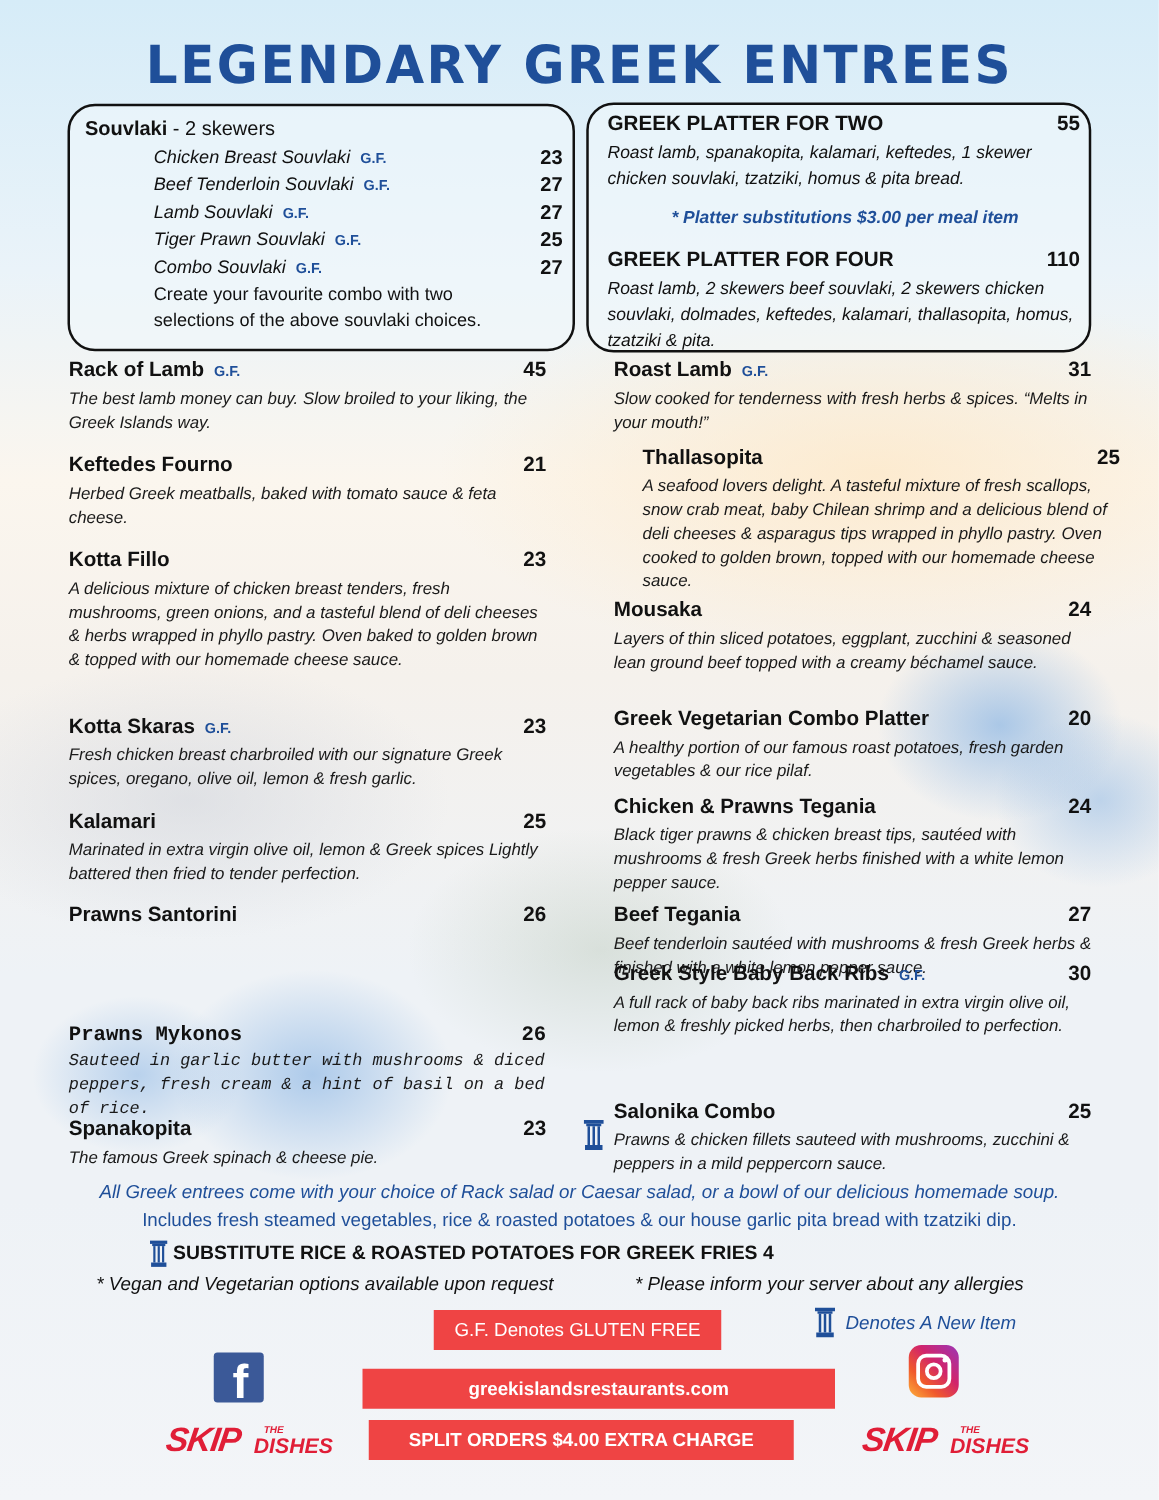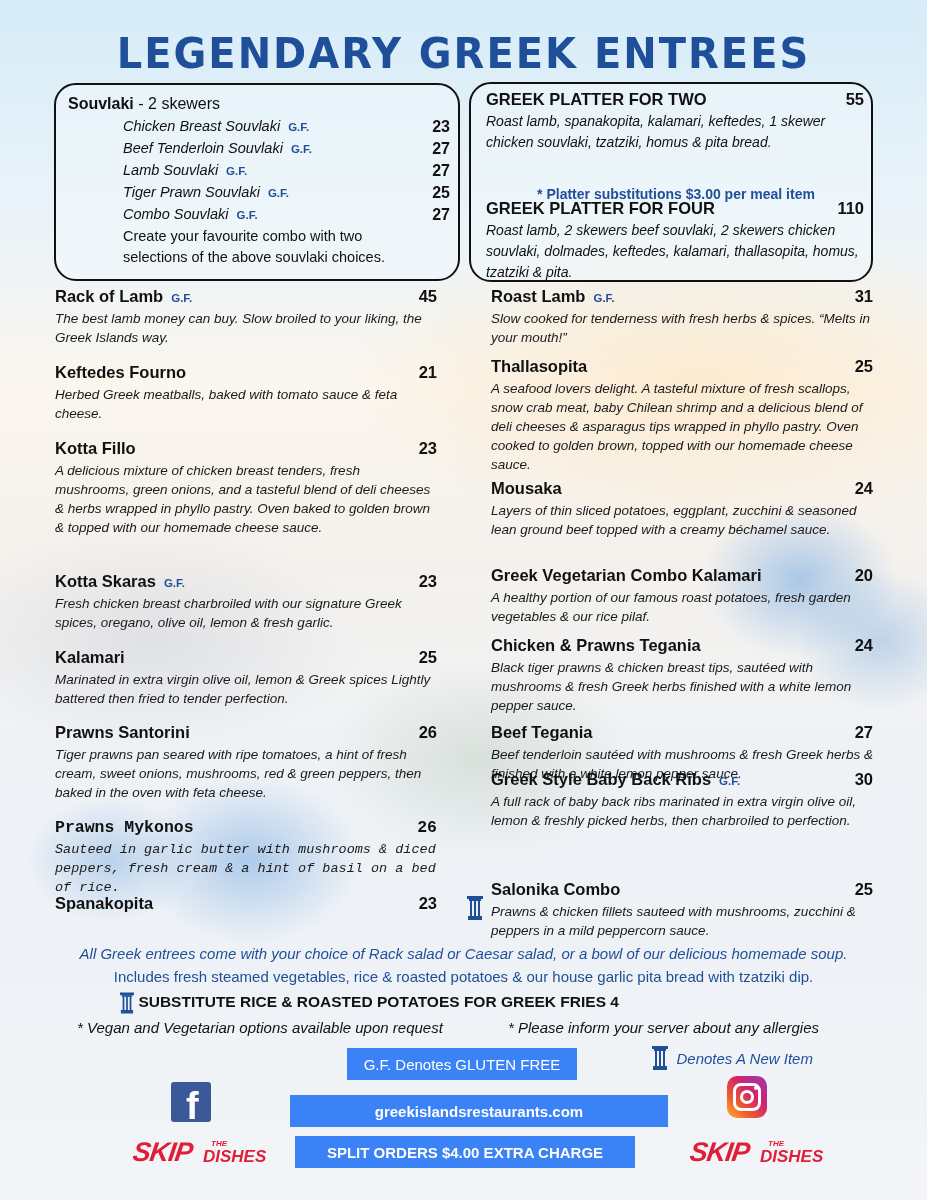--- a/index.html
+++ b/index.html
@@ -37,35 +37,35 @@
     position: absolute; left: 123px; width: 327px; height: 22px;
     font-size: 14.5px; font-style: italic;
   }
   .souv-row .price { position: absolute; right: 0; top: 0; font-style: normal; font-weight: bold; font-size: 16px; }
   .gf { font-style: normal; font-weight: bold; color: #1f4f99; font-size: 11.5px; margin-left: 8px; }
   .souv-note { position: absolute; left: 123px; top: 226px; width: 290px; font-size: 14.5px; line-height: 21px; }
 
   .plat-title { position: absolute; left: 486px; width: 378px; font-size: 16.5px; font-weight: bold; }
   .plat-title .price { position: absolute; right: 0; top: 0; }
   .plat-desc { position: absolute; left: 486px; width: 380px; font-size: 14px; font-style: italic; line-height: 21px; }
-  .plat-sub { position: absolute; left: 470px; width: 412px; top: 165px; text-align: center; font-size: 14px; font-weight: bold; color: #1f4f99; margin-top: 21px; }
+  .plat-sub { position: absolute; left: 470px; width: 412px; top: 165px; text-align: center; font-size: 14px; font-style: italic; font-weight: bold; color: #1f4f99; }
 
   .item { position: absolute; }
   .item .name { position: relative; font-size: 16.5px; font-weight: bold; height: 22px; }
   .item .name .price { position: absolute; right: 0; top: 0; }
   .item .desc { font-size: 13.5px; font-style: italic; line-height: 19px; color: #1a1a1a; }
   .col-l { left: 55px; width: 382px; }
   .col-r { left: 491px; width: 382px; }
 
   .footer-line { position: absolute; left: 0; width: 927px; text-align: center; font-size: 15px; color: #1f4f99; font-style: italic; }
   .sub-line { position: absolute; left: 0; width: 739px; text-align: center; font-size: 15.5px; font-weight: bold; color: #111; }
   .note-line { position: absolute; font-size: 15px; font-style: italic; color: #111; }
 
   .blue-btn {
-    position: absolute; background: #3b82f6; color: #fff; text-align: center;
+    position: absolute; background: #ef4444; color: #fff; text-align: center;
     font-size: 15px; display: flex; align-items: center; justify-content: center;
   }
   .blue-btn.bold { font-weight: bold; }
 
   .column-icon { display: inline-block; width: 14px; height: 22px; vertical-align: middle; }
 
   .fb { position: absolute; left: 171px; top: 1082px; width: 40px; height: 40px; background: #3b5998; border-radius: 3px; overflow: hidden; }
   .fb span { position: absolute; left: 15px; top: 4px; color: #fff; font-weight: bold; font-size: 38px; font-family: "Liberation Sans", sans-serif; line-height: 40px; }
   .ig { position: absolute; left: 727px; top: 1076px; width: 40px; height: 42px; border-radius: 10px;
         background: linear-gradient(45deg, #fdb13a 0%, #f0592c 30%, #d1246b 60%, #9b36b7 100%); }
@@ -137,44 +137,44 @@
 <div class="item col-l" style="top:572px;">
   <div class="name"><span>Kotta Skaras</span><span class="gf">G.F.</span><span class="price">23</span></div>
   <div class="desc">Fresh chicken breast charbroiled with our signature Greek spices, oregano, olive oil, lemon &amp; fresh garlic.</div>
 </div>
 <div class="item col-l" style="top:648px;">
   <div class="name"><span>Kalamari</span><span class="price">25</span></div>
   <div class="desc">Marinated in extra virgin olive oil, lemon &amp; Greek spices Lightly battered then fried to tender perfection.</div>
 </div>
 <div class="item col-l" style="top:723px;">
   <div class="name"><span>Prawns Santorini</span><span class="price">26</span></div>
-  <div class="desc">Tiger prawns pan seared with ripe tomatoes, a hint of fresh cream, sweet onions, mushrooms, red &amp; green peppers, then baked in the oven with feta cheese.</div>
 </div>
 <div class="item col-l" style="top:818px;font-family:Liberation Mono, monospace;">
   <div class="name"><span>Prawns Mykonos</span><span class="price">26</span></div>
   <div class="desc">Sauteed in garlic butter with mushrooms &amp; diced peppers, fresh cream &amp; a hint of basil on a bed of rice.</div>
 </div>
 <div class="item col-l" style="top:894px;">
   <div class="name"><span>Spanakopita</span><span class="price">23</span></div>
+  <div class="desc">The famous Greek spinach &amp; cheese pie.</div>
 </div>
 
 <div class="item col-r" style="top:287px;">
   <div class="name"><span>Roast Lamb</span><span class="gf">G.F.</span><span class="price">31</span></div>
   <div class="desc">Slow cooked for tenderness with fresh herbs &amp; spices. “Melts in your mouth!”</div>
 </div>
-<div class="item col-r" style="top:357px;">
+<div class="item col-r" style="top:357px;margin-left:23px;">
   <div class="name"><span>Thallasopita</span><span class="price">25</span></div>
   <div class="desc">A seafood lovers delight. A tasteful mixture of fresh scallops, snow crab meat, baby Chilean shrimp and a delicious blend of deli cheeses &amp; asparagus tips wrapped in phyllo pastry. Oven cooked to golden brown, topped with our homemade cheese sauce.</div>
 </div>
 <div class="item col-r" style="top:479px;">
   <div class="name"><span>Mousaka</span><span class="price">24</span></div>
   <div class="desc">Layers of thin sliced potatoes, eggplant, zucchini &amp; seasoned lean ground beef topped with a creamy béchamel sauce.</div>
 </div>
 <div class="item col-r" style="top:566px;">
-  <div class="name"><span>Greek Vegetarian Combo Kalamari</span><span class="price">20</span></div>
+  <div class="name"><span>Greek Vegetarian Combo Platter</span><span class="price">20</span></div>
   <div class="desc">A healthy portion of our famous roast potatoes, fresh garden vegetables &amp; our rice pilaf.</div>
 </div>
 <div class="item col-r" style="top:636px;">
   <div class="name"><span>Chicken &amp; Prawns Tegania</span><span class="price">24</span></div>
   <div class="desc">Black tiger prawns &amp; chicken breast tips, sautéed with mushrooms &amp; fresh Greek herbs finished with a white lemon pepper sauce.</div>
 </div>
 <div class="item col-r" style="top:723px;">
   <div class="name"><span>Beef Tegania</span><span class="price">27</span></div>
   <div class="desc">Beef tenderloin sautéed with mushrooms &amp; fresh Greek herbs &amp; finished with a white lemon pepper sauce.</div>
 </div>

